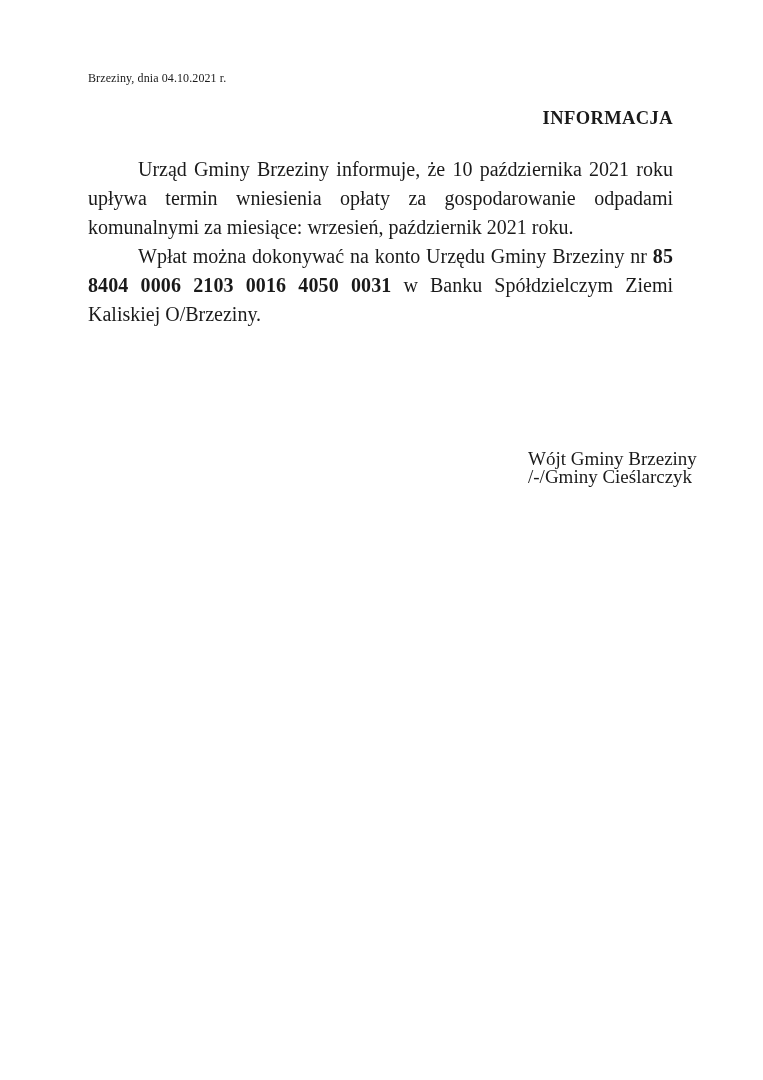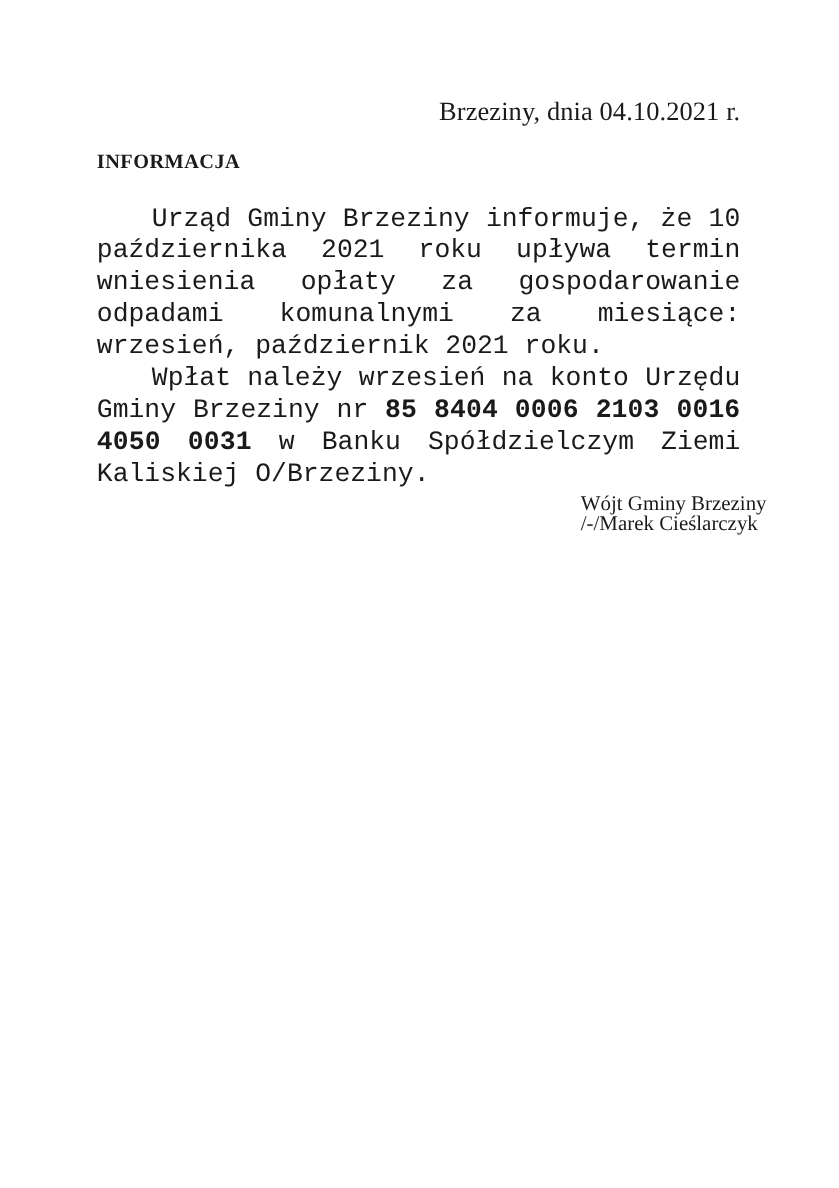--- a/index.html
+++ b/index.html
@@ -28,49 +28,48 @@
 
   
   .content {
     position: absolute;
     left: 88px;
     top: 0;
     width: 585px;
   }
 
   .date-line {
-    text-align: right;
-    font-size: 24px;
+    text-align: left;
+    font-size: 12px;
     line-height: 1.0;
-    margin-top: 90px;
+    margin-top: 72px;
     letter-spacing: 0.1px;
   }
 
   .doc-title {
-    text-align: left;
+    text-align: right;
     font-weight: bold;
     font-size: 18.5px;
     line-height: 1.0;
     margin-top: 25px;
     letter-spacing: 0.4px;
   }
 
   .body-block {
     margin-top: 27px;
   }
 
   .para {
     text-align: justify;
     text-justify: inter-word;
-    font-size: 24px;
+    font-size: 20px;
     line-height: 29px;
     margin: 0 0 0 0;
     text-indent: 50px;
     hyphens: none;
-    font-family: Liberation Mono, monospace;
   }
 
   .para + .para {
     margin-top: 0;
   }
 
   .para .acct {
     font-weight: bold;
     letter-spacing: 0.1px;
   }
@@ -98,24 +97,24 @@
   <div class="content">
 
     <div class="date-line">Brzeziny, dnia 04.10.2021 r.</div>
 
     <div class="doc-title">INFORMACJA</div>
 
     <div class="body-block">
 
       <p class="para">Urząd Gminy Brzeziny informuje, że 10 października 2021 roku upływa termin wniesienia opłaty za gospodarowanie odpadami komunalnymi za miesiące: wrzesień, październik 2021 roku.</p>
 
-      <p class="para"><span>Wpłat należy wrzesień na konto Urzędu Gminy Brzeziny nr </span><span class="acct">85 8404 0006 2103 0016 4050 0031</span><span> w Banku Spółdzielczym Ziemi Kaliskiej O/Brzeziny.</span></p>
+      <p class="para"><span>Wpłat można dokonywać na konto Urzędu Gminy Brzeziny nr </span><span class="acct">85 8404 0006 2103 0016 4050 0031</span><span> w Banku Spółdzielczym Ziemi Kaliskiej O/Brzeziny.</span></p>
 
 
     </div>
   </div>
 
   <div class="signature">
     <span class="sig-line">Wójt Gminy Brzeziny</span>
-    <span class="sig-line">/-/Marek Cieślarczyk</span>
+    <span class="sig-line">/-/Gminy Cieślarczyk</span>
   </div>
 
 </div>
 
 </body></html>

